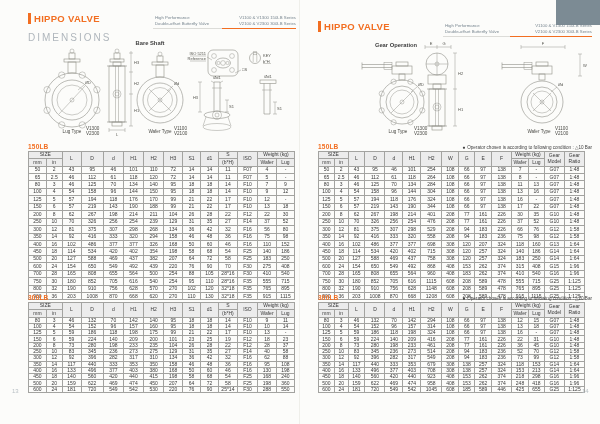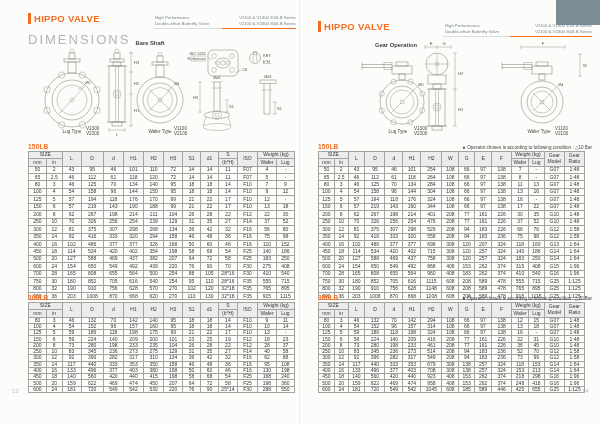--- a/index.html
+++ b/index.html
@@ -15,21 +15,21 @@
   .divider{position:absolute;left:299px;top:0;width:1px;height:424px;background:#EFEFEA;}
   .corner-tab{position:absolute;left:556px;top:0;width:44px;height:25px;background:var(--tab);}
 
   .brand{position:absolute;display:flex;align-items:center;}
   .brand-bar{display:inline-block;width:3px;height:11px;background:var(--accent);margin-right:3px;}
   .brand-text{font-size:9.5px;font-weight:bold;color:var(--accent);letter-spacing:.3px;white-space:nowrap;}
   .hdr-perf,.hdr-series{position:absolute;font-size:4.3px;line-height:5.6px;color:var(--muted);white-space:nowrap;}
   .hdr-series{text-align:right;}
   .hdr-line{position:absolute;height:1px;background:#DCDCD8;}
   .hdr-line.accent{background:var(--accent);height:1px;}
-  .dim-title{position:absolute;font-size:13px;color:#AFB6BC;letter-spacing:2px;}
+  .dim-title{position:absolute;font-size:10px;color:#AFB6BC;letter-spacing:2px;}
   .lb{position:absolute;font-size:6.5px;font-weight:bold;color:var(--accent);letter-spacing:.2px;}
   .note{position:absolute;font-size:4.6px;color:#3F3F3F;white-space:nowrap;}
   .note .bullet{font-size:5px;margin-right:2px;}
   .pagenum{position:absolute;font-size:6px;color:var(--pagenum);}
 
   table.dims{position:absolute;border-collapse:collapse;table-layout:fixed;width:267px;
              font-size:5px;color:var(--text);}
   table.dims th,table.dims td{border:0.5px solid var(--cellborder);text-align:center;
              font-weight:normal;padding:0.6px 0;line-height:1.05;overflow:hidden;white-space:nowrap;}
   table.dims thead th{background:var(--thbg);white-space:normal;line-height:1.1;padding:0.4px 0;}

